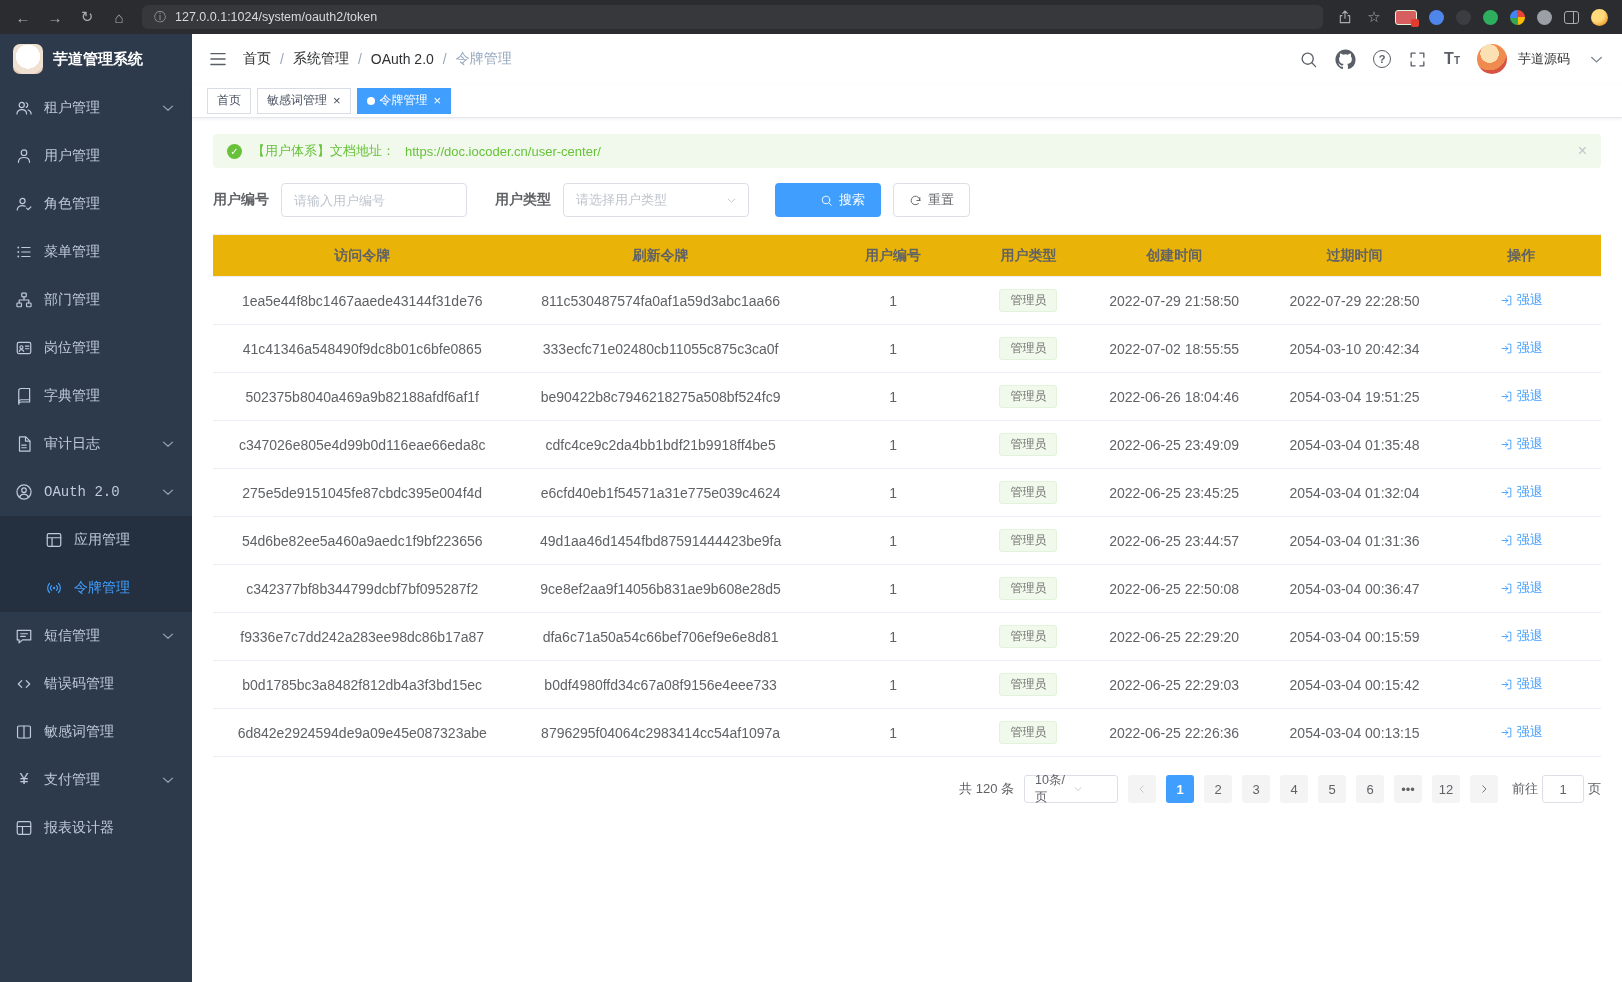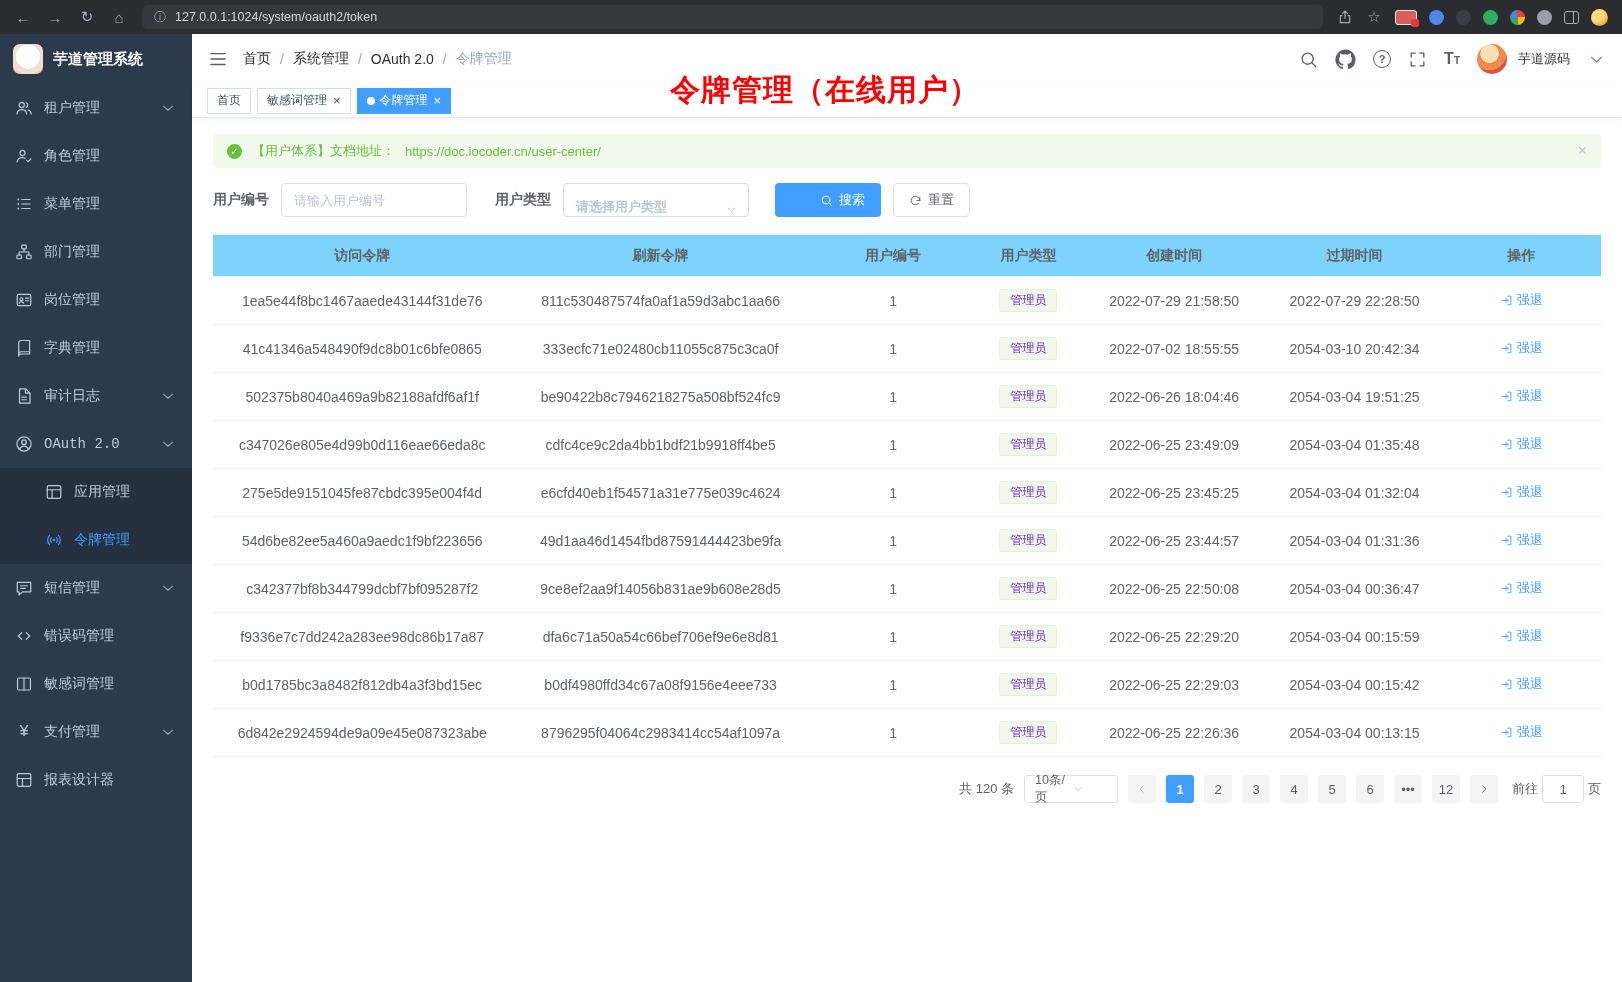--- a/index.html
+++ b/index.html
@@ -90,35 +90,35 @@
   .alert a { color: #67c23a; text-decoration: none; cursor: pointer; }
   .alert .close { margin-left: auto; color: #c0c4cc; font-size: 16px; cursor: pointer; }
 
   .filters { display: flex; align-items: center; margin-top: 15px; font-size: 14px; }
   .flabel { font-weight: 700; color: #606266; margin-right: 12px; white-space: nowrap; }
   .inp { width: 186px; height: 34px; border: 1px solid #dcdfe6; border-radius: 4px; padding: 0 12px;
          font-size: 13px; color: #606266; outline: none; font-family: inherit; }
   .inp::placeholder { color: #bfc4cd; }
   .fgap { width: 28px; }
   .sel { width: 186px; height: 34px; border: 1px solid #dcdfe6; border-radius: 4px; background: #fff;
-         display: flex; align-items: flex-end; padding: 0 10px 0 12px; font-size: 13px; cursor: pointer; font-weight: bold; }
+         display: flex; align-items: center; padding: 0 10px 0 12px; font-size: 13px; cursor: pointer; }
   .sel .ph { flex: 1; color: #bfc4cd; }
   .sel .ic svg { width: 13px; height: 13px; color: #c0c4cc; }
   .btn { height: 34px; border-radius: 4px; display: inline-flex; align-items: center; gap: 6px;
          font-size: 13px; padding: 0 15px; cursor: pointer; border: 1px solid transparent; font-family: inherit; }
   .btn .ic svg { width: 13px; height: 13px; }
   .btn.primary { background: #409eff; color: #fff; margin-left: 26px; padding-left: 44px; }
   .btn.plain { background: #fff; border-color: #dcdfe6; color: #606266; margin-left: 12px; }
 
   .tbl { width: 100%; border-collapse: collapse; margin-top: 17px; table-layout: fixed; }
-  .tbl th { height: 42px; background: #7dd3fc; font-size: 14px; color: #606266; font-weight: 700;
+  .tbl th { height: 42px; background: #eab308; font-size: 14px; color: #606266; font-weight: 700;
             border-top: 1px solid #ebeef5; border-bottom: 1px solid #ebeef5; text-align: center; }
   .tbl td { height: 48px; text-align: center; font-size: 14px; color: #606266;
             border-bottom: 1px solid #ebeef5; white-space: nowrap; overflow: hidden; }
-  .badge { display: inline-block; background: #f0f9eb; border: 1px solid #e1f3d8; color: #6d28d9;
+  .badge { display: inline-block; background: #f0f9eb; border: 1px solid #e1f3d8; color: #737373;
            font-size: 12px; padding: 3px 10px; border-radius: 3px; line-height: 1.2; }
   .act { color: #409eff; font-size: 13px; cursor: pointer; display: inline-flex; align-items: center; gap: 4px; }
   .act .ic svg { width: 13px; height: 13px; }
 
   .pager { display: flex; align-items: center; justify-content: flex-end; gap: 10px; margin-top: 18px;
            font-size: 13px; color: #606266; }
   .psel { width: 94px; height: 28px; border: 1px solid #dcdfe6; border-radius: 3px; display: flex;
           align-items: center; padding: 0 8px 0 10px; font-size: 12.5px; color: #606266; cursor: pointer; background:#fff; }
   .psel span { flex: 1; }
   .psel .ic svg { width: 12px; height: 12px; color: #c0c4cc; }
@@ -178,20 +178,29 @@
           </svg>
         </span>
       <span class="m-label">租户管理</span>
       <span class="chev ic">
           <svg viewBox="0 0 24 24">
             <path d="M6 9.5l6 5.5 6-5.5"></path>
           </svg>
         </span>
     </div>
 
+    <div class="m-item">
+      <span class="ic">
+          <svg viewBox="0 0 24 24">
+            <circle cx="12" cy="7.6" r="3.7"></circle>
+            <path d="M4.6 20.4c0-4.1 3.3-6.4 7.4-6.4s7.4 2.3 7.4 6.4"></path>
+          </svg>
+        </span>
+      <span class="m-label">用户管理</span>
+    </div>
 
     <div class="m-item">
       <span class="ic">
           <svg viewBox="0 0 24 24">
             <circle cx="10" cy="8" r="3.4"></circle>
             <path d="M3 20c0-3.7 3-5.9 7-5.9 1.4 0 2.7.3 3.8.8"></path>
             <path d="M15.5 17.6l2 2 3.6-3.6"></path>
           </svg>
         </span>
       <span class="m-label">角色管理</span>
@@ -348,21 +357,20 @@
           </svg>
         </span>
       <span class="m-label">报表设计器</span>
     </div>
 
   </nav>
 </aside>
 
 <div class="main">
 
-  <div class="red-note">令牌管理（在线用户）</div>
 
   <header class="navbar">
     <span class="hamb ic">
         <svg viewBox="0 0 24 24">
           <path d="M3.5 5.5h17M3.5 12h17M3.5 18.5h17"></path>
         </svg>
       </span>
     <nav class="crumbs">
       <span class="crumb">首页</span>
       <span class="sep">/</span>

